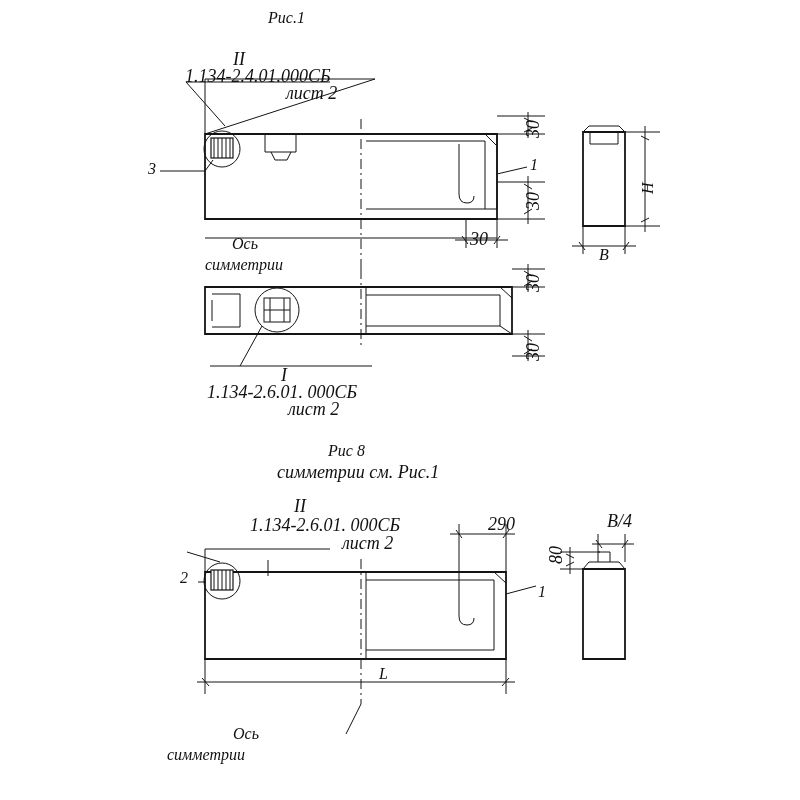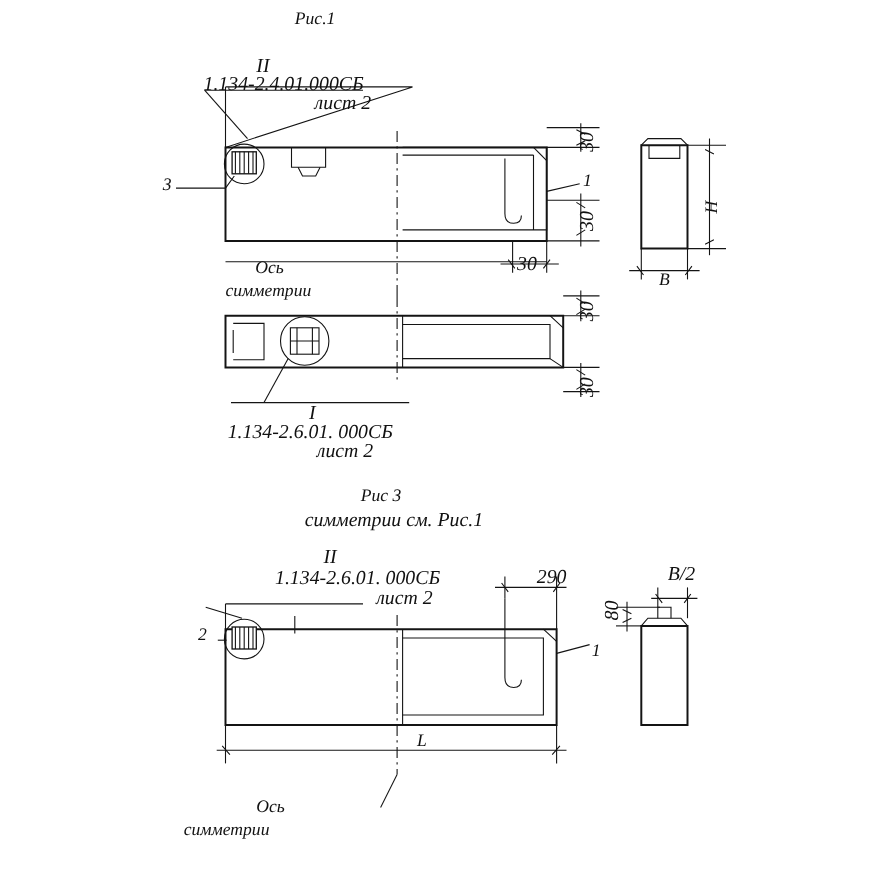--- a/index.html
+++ b/index.html
@@ -183,29 +183,29 @@
   <div class="lbl big rot90" style="left:640px;top:190px;">H</div>
   <div class="lbl big" style="left:599px;top:243px;">B</div>
 
   <div class="lbl big" style="left:232px;top:232px;">Ось</div>
   <div class="lbl big" style="left:205px;top:253px;">симметрии</div>
 
   <div class="lbl med" style="left:281px;top:362px;">I</div>
   <div class="lbl med" style="left:207px;top:379px;">1.134-2.6.01. 000СБ</div>
   <div class="lbl med" style="left:288px;top:396px;">лист 2</div>
 
-  <div class="lbl big" style="left:328px;top:439px;">Рис 3</div>
+  <div class="lbl big" style="left:328px;top:439px;">Рис 8</div>
   <div class="lbl med" style="left:277px;top:459px;">симметрии см. Рис.1</div>
 
   <div class="lbl med" style="left:294px;top:493px;">II</div>
   <div class="lbl med" style="left:250px;top:512px;">1.134-2.6.01. 000СБ</div>
   <div class="lbl med" style="left:342px;top:530px;">лист 2</div>
 
   <div class="lbl med" style="left:468px;top:511px;margin-left:20px;">290</div>
-  <div class="lbl med" style="left:607px;top:508px;">B/2</div>
+  <div class="lbl med" style="left:607px;top:508px;">B/4</div>
   <div class="lbl med rot90" style="left:547px;top:560px;">80</div>
 
   <div class="lbl big" style="left:180px;top:566px;">2</div>
   <div class="lbl big" style="left:538px;top:580px;">1</div>
 
   <div class="lbl big" style="left:379px;top:662px;">L</div>
 
   <div class="lbl big" style="left:233px;top:722px;">Ось</div>
   <div class="lbl big" style="left:167px;top:743px;">симметрии</div>
 

